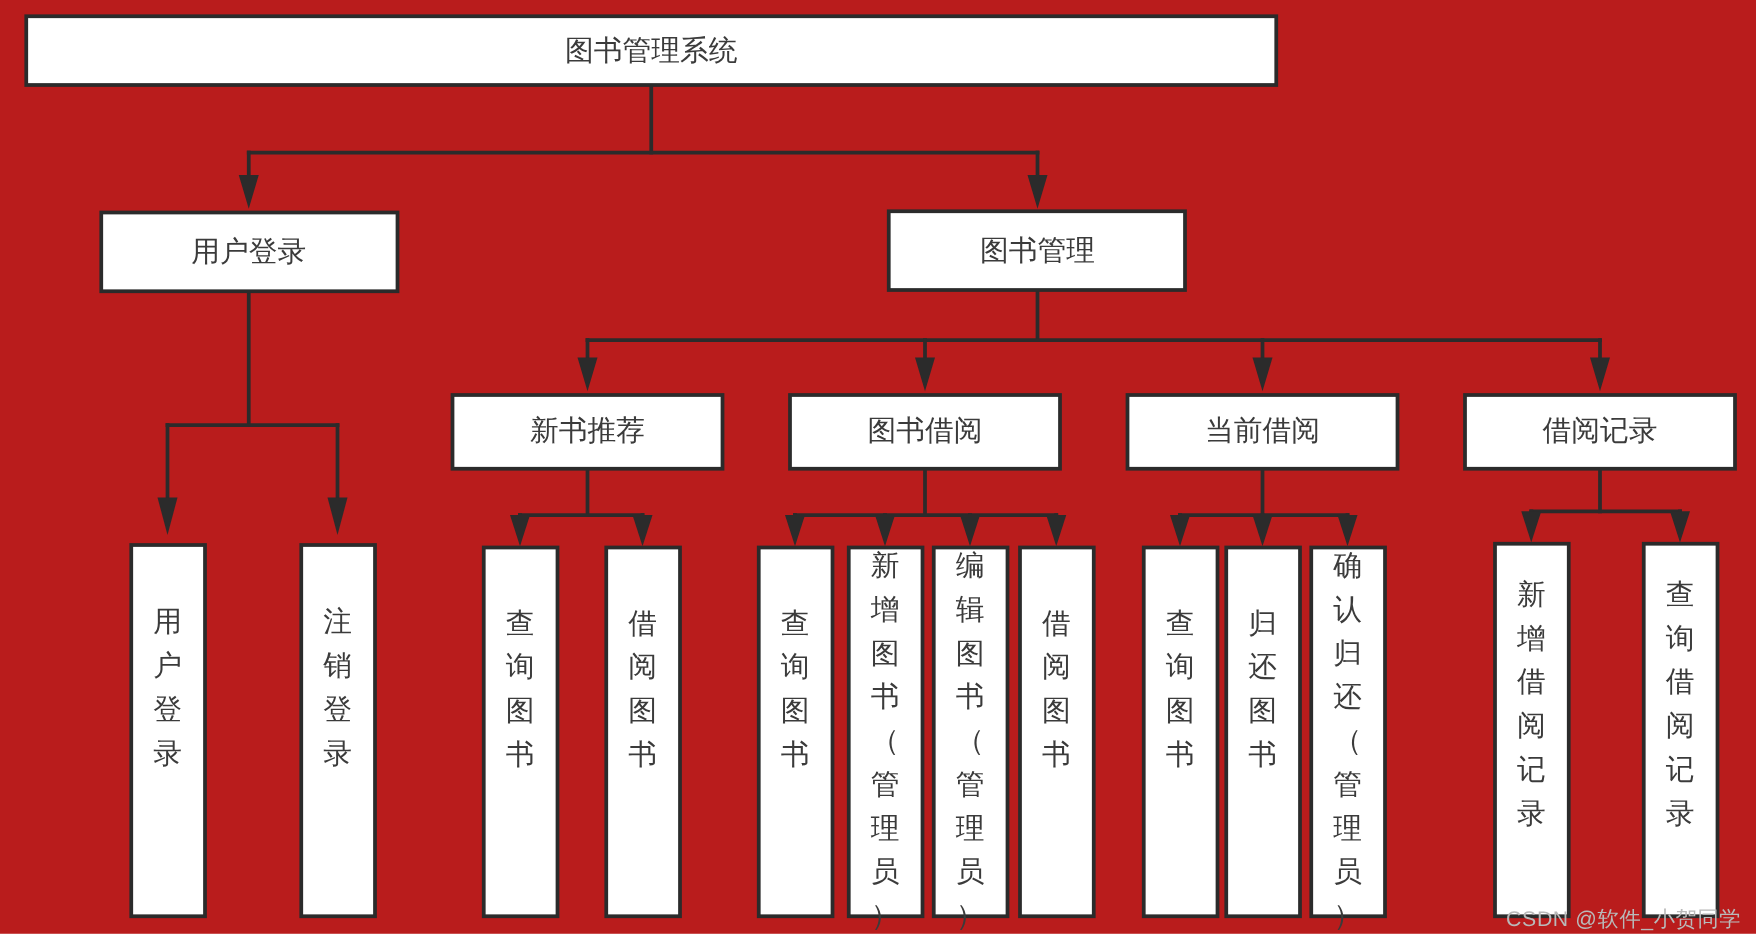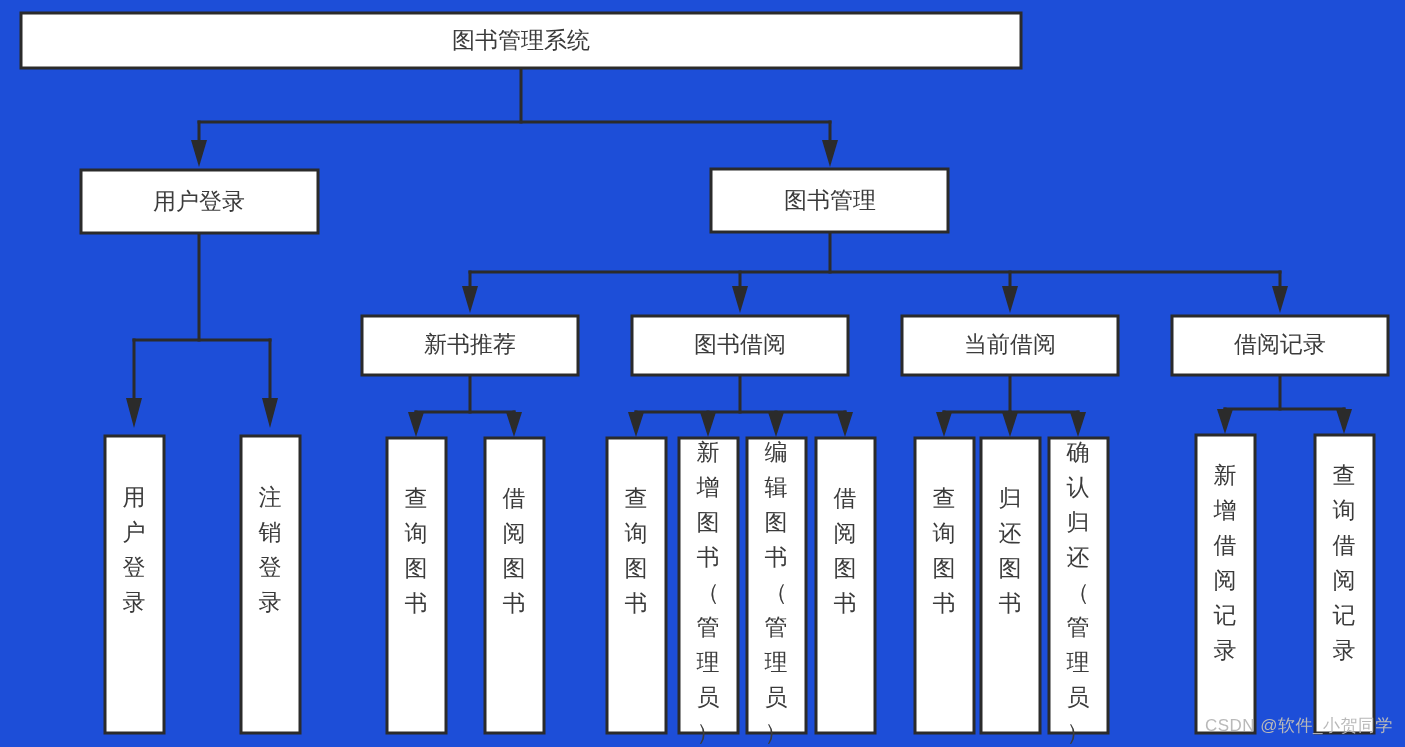--- a/index.html
+++ b/index.html
@@ -10,21 +10,21 @@
   body {
     width: 1405px;
     height: 747px;
     font-family: "Liberation Sans", "DejaVu Sans", sans-serif;
     overflow: hidden;
   }
   #diagram-root {
     position: relative;
     width: 1405px;
     height: 747px;
-    background: #1d4ed8;
+    background: #b91c1c;
   }
   svg.flowchart {
     position: absolute;
     top: 0;
     left: 0;
     width: 1405px;
     height: 747px;
     display: block;
   }
   .node-box {
@@ -51,21 +51,21 @@
   }
   text.node-label-v {
     fill: #3b3b3b;
     font-family: "Liberation Sans", "DejaVu Sans", sans-serif;
     font-size: 23px;
     text-anchor: middle;
   }
   .watermark {
     position: absolute;
     right: 12px;
-    bottom: 10px;
+    bottom: 0;
     font-family: "Liberation Sans", "DejaVu Sans", sans-serif;
     font-size: 17px;
     color: #b9b9b9;
     letter-spacing: 0.5px;
     white-space: nowrap;
     user-select: none;
   }
 </style>
 </head>
 <body>

